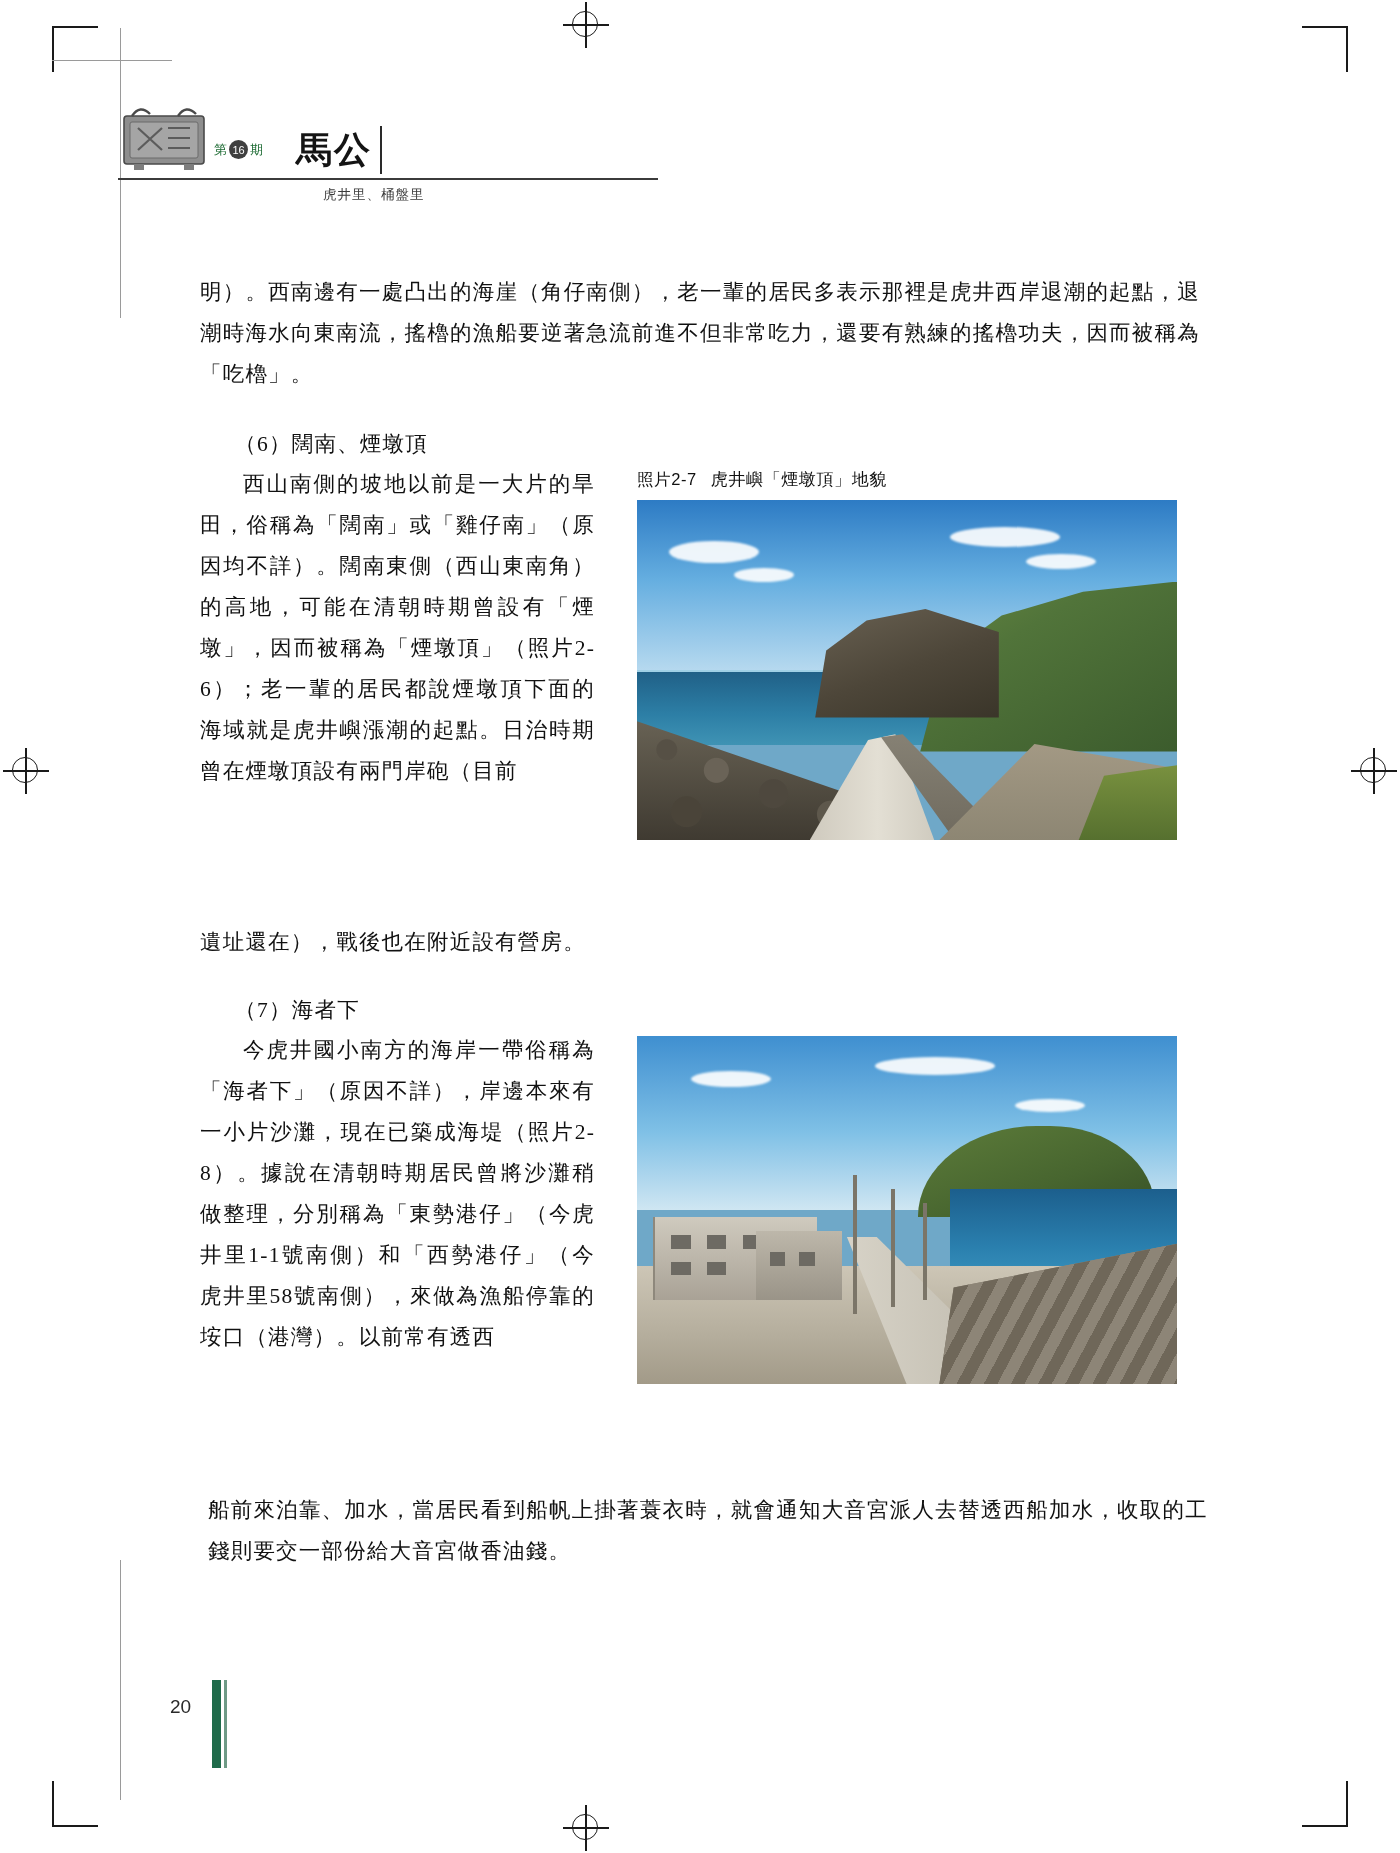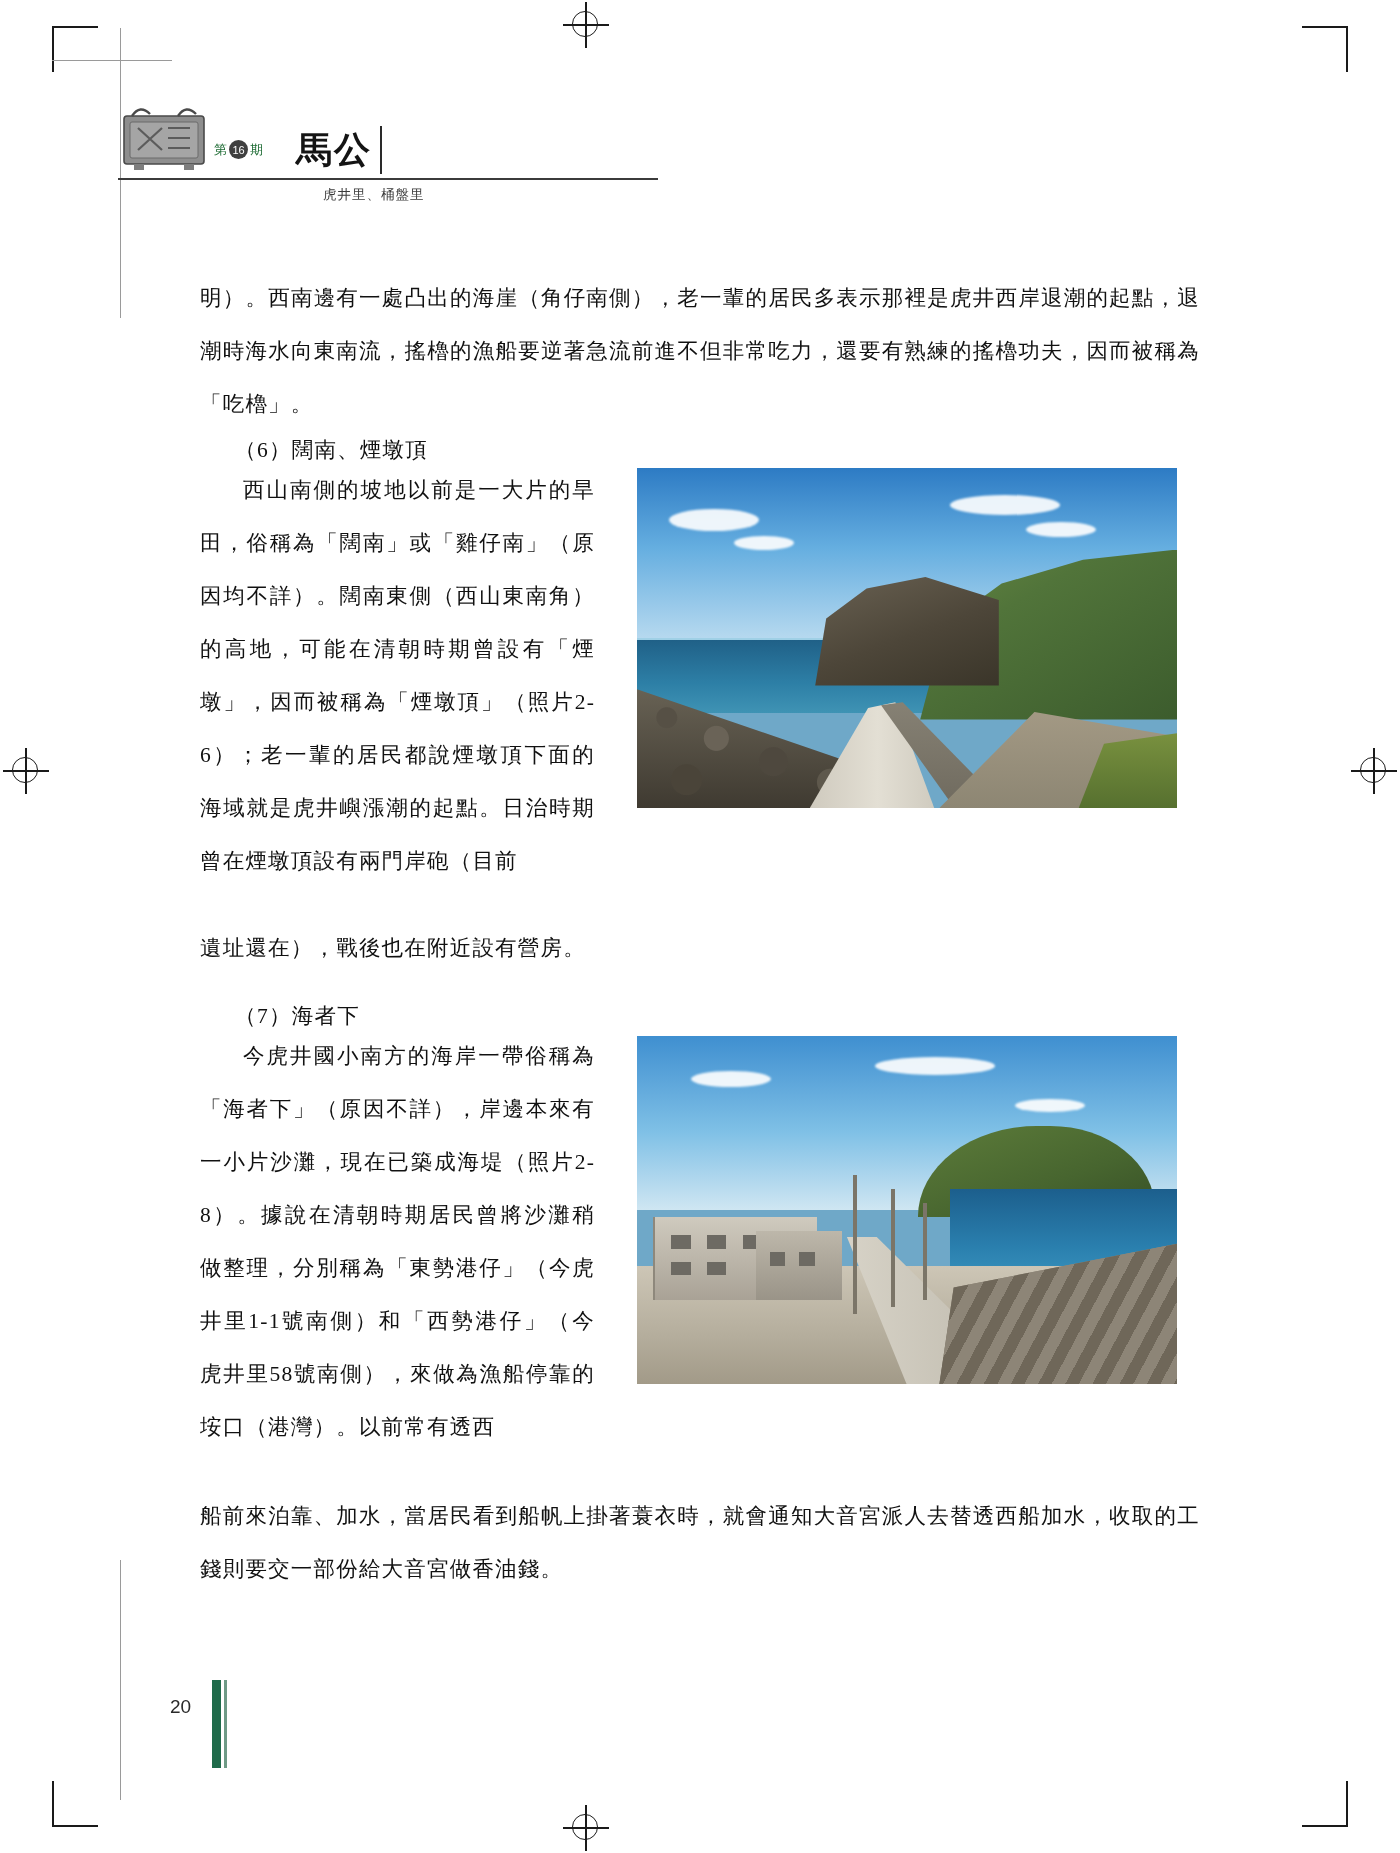--- a/index.html
+++ b/index.html
@@ -136,21 +136,21 @@
     top: 86px;
     font-size: 13.5px;
     color: #3a3a3a;
     letter-spacing: 1px;
   }
 
   
   .para {
     position: absolute;
     font-size: 21.5px;
-    line-height: 53px;
+    line-height: 41px;
     letter-spacing: 1.2px;
     text-align: justify;
     text-justify: inter-character;
     color: #111;
   }
 
   .p-intro {
     left: 200px;
     top: 272px;
     width: 1000px;
@@ -178,21 +178,21 @@
     width: 600px;
     text-indent: 1.6em;
   }
   .p-7 {
     left: 200px;
     top: 1030px;
     width: 395px;
     text-indent: 2em;
   }
   .p-7-tail {
-    left: 200px;
+    left: 208px;
     top: 1490px;
     width: 1000px;
   }
 
   
   .fig {
     position: absolute;
   }
   .fig-caption {
     font-size: 17px;
@@ -409,20 +409,23 @@
 
 <div class="para h-6">（6）闊南、煙墩頂</div>
 <div class="para p-6">西山南側的坡地以前是一大片的旱田，俗稱為「闊南」或「雞仔南」（原因均不詳）。闊南東側（西山東南角）的高地，可能在清朝時期曾設有「煙墩」，因而被稱為「煙墩頂」（照片2-6）；老一輩的居民都說煙墩頂下面的海域就是虎井嶼漲潮的起點。日治時期曾在煙墩頂設有兩門岸砲（目前</div>
 <div class="para p-6-tail">遺址還在），戰後也在附近設有營房。</div>
 
 <div class="para h-7">（7）海者下</div>
 <div class="para p-7">今虎井國小南方的海岸一帶俗稱為「海者下」（原因不詳），岸邊本來有一小片沙灘，現在已築成海堤（照片2-8）。據說在清朝時期居民曾將沙灘稍做整理，分別稱為「東勢港仔」（今虎井里1-1號南側）和「西勢港仔」（今虎井里58號南側），來做為漁船停靠的垵口（港灣）。以前常有透西</div>
 <div class="para p-7-tail">船前來泊靠、加水，當居民看到船帆上掛著蓑衣時，就會通知大音宮派人去替透西船加水，收取的工錢則要交一部份給大音宮做香油錢。</div>
 
 <div class="fig fig-1">
+  <div class="fig-caption">
+    <span class="lbl">照片2-7</span><span>虎井嶼「煙墩頂」地貌</span>
+  </div>
   <div class="photo">
     <div class="sky1"></div>
     <div class="cloud" style="left:6%; top:12%; width:90px; height:22px;"></div>
     <div class="cloud" style="left:18%; top:20%; width:60px; height:14px;"></div>
     <div class="cloud" style="left:58%; top:8%; width:110px; height:20px;"></div>
     <div class="cloud" style="left:72%; top:16%; width:70px; height:15px;"></div>
     <div class="sea1"></div>
     <div class="horizon1"></div>
     <div class="hill1"></div>
     <div class="cliff1"></div>

